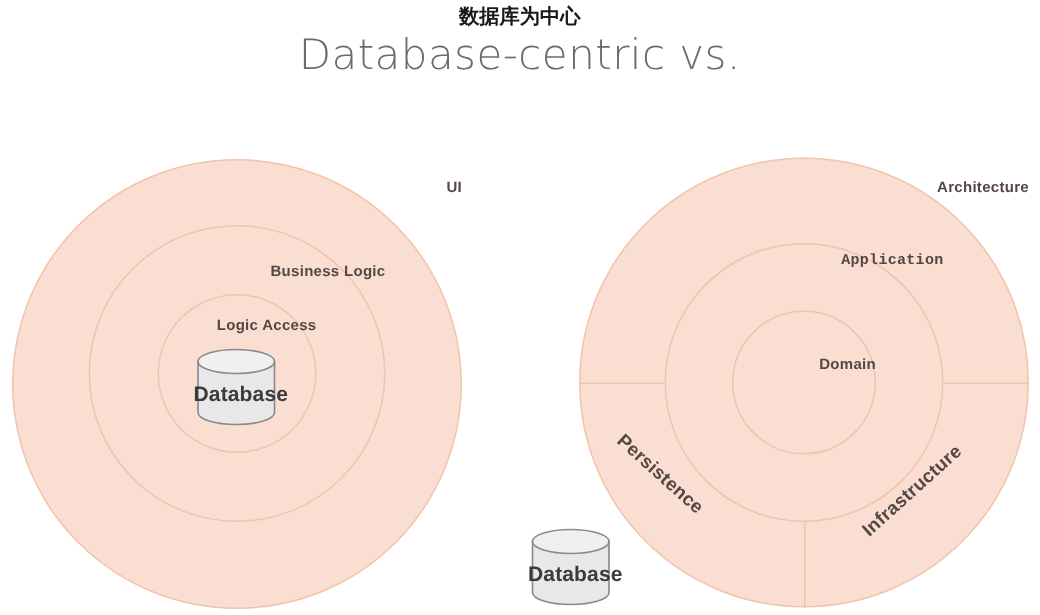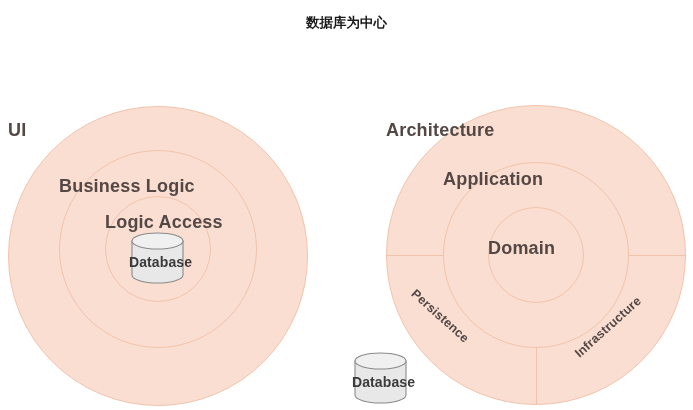--- a/index.html
+++ b/index.html
@@ -33,21 +33,21 @@
   }
   .zh-caption {
     font-family: "DejaVu Sans", "Liberation Sans", sans-serif;
     font-size: 13.5px;
     font-weight: 700;
     color: #1a1a1a;
     line-height: 17px;
     letter-spacing: 0px;
   }
   .zh-top {
-    margin-top: 14px;
+    margin-top: 3px;
   }
   .zh-bottom {
     margin-top: 2px;
   }
   .main-title {
     font-family: "DejaVu Sans", "Liberation Sans", sans-serif;
     font-size: 28px;
     font-weight: 300;
     color: #6b6b6b;
     line-height: 31px;
@@ -62,22 +62,22 @@
     border-radius: 50%;
     background: #fbded2;
     border: 1px solid #f2c3ab;
     box-sizing: border-box;
   }
 
   .ring-label {
     position: absolute;
     left: 0;
     width: 100%;
-    text-align: left;
-    font-size: 18px;
+    text-align: right;
+    font-size: 10px;
     font-weight: 700;
     color: #544845;
     letter-spacing: 0.2px;
     white-space: nowrap;
   }
 
   
   .divider {
     position: absolute;
     background: #f2c3ab;
@@ -110,20 +110,21 @@
   }
 </style>
 </head>
 <body>
 
 <div id="stage">
 
   <div class="title-block">
     <div class="zh-caption zh-top">数据库为中心</div>
     <div class="main-title">
+      <span class="tl">Database-centric vs.</span>
     </div>
   </div>
 
   <div>
 
     <div class="ring" style="left:8px; top:106px; width:300px; height:300px;"></div>
     <div class="ring-label" style="left:8px; top:120px; width:300px;">UI</div>
 
     <div class="ring" style="left:59px; top:150px; width:198px; height:198px;"></div>
     <div class="ring-label" style="left:59px; top:176px; width:198px;">Business Logic</div>
@@ -146,21 +147,21 @@
 
     <div class="divider" style="left:386px; top:254.5px; width:75px; height:1px;"></div>
     <div class="divider" style="left:611px; top:254.5px; width:75px; height:1px;"></div>
     <div class="divider" style="left:535.5px; top:330px; width:1px; height:75px;"></div>
 
     <div class="ring" style="left:443px; top:162px; width:186px; height:186px;"></div>
 
     <div class="ring" style="left:488px; top:207px; width:96px; height:96px;"></div>
 
     <div class="ring-label" style="left:386px; top:120px; width:300px;">Architecture</div>
-    <div class="ring-label" style="left:443px; top:169px; width:186px;">Application</div>
+    <div class="ring-label" style="left:443px; top:169px; width:186px;font-family:Liberation Mono, monospace;">Application</div>
     <div class="ring-label" style="left:488px; top:238px; width:96px;">Domain</div>
 
     <div class="curve-label" style="left:404px; top:309px; transform: rotate(42deg);">Persistence</div>
     <div class="curve-label" style="left:566px; top:320px; transform: rotate(-42deg);">Infrastructure</div>
   </div>
 
   <div class="db" style="left:352px; top:352px; width:57px; height:52px;">
     <svg width="57" height="52" viewBox="0 0 57 52">
       <path d="M3 9 L3 43 A25.5 8 0 0 0 54 43 L54 9 Z" fill="#e8e8e8" stroke="#8a8a8a" stroke-width="1.1"></path>
       <ellipse cx="28.5" cy="9" rx="25.5" ry="8" fill="#f0f0f0" stroke="#8a8a8a" stroke-width="1.1"></ellipse>

